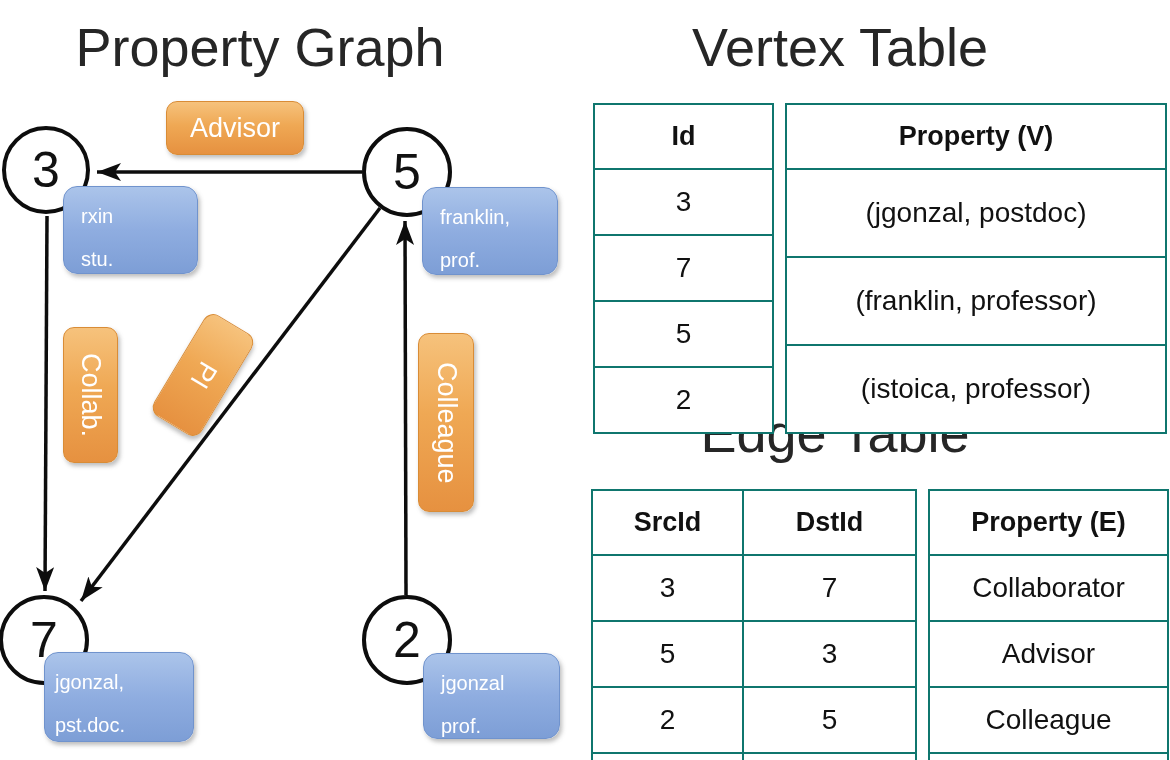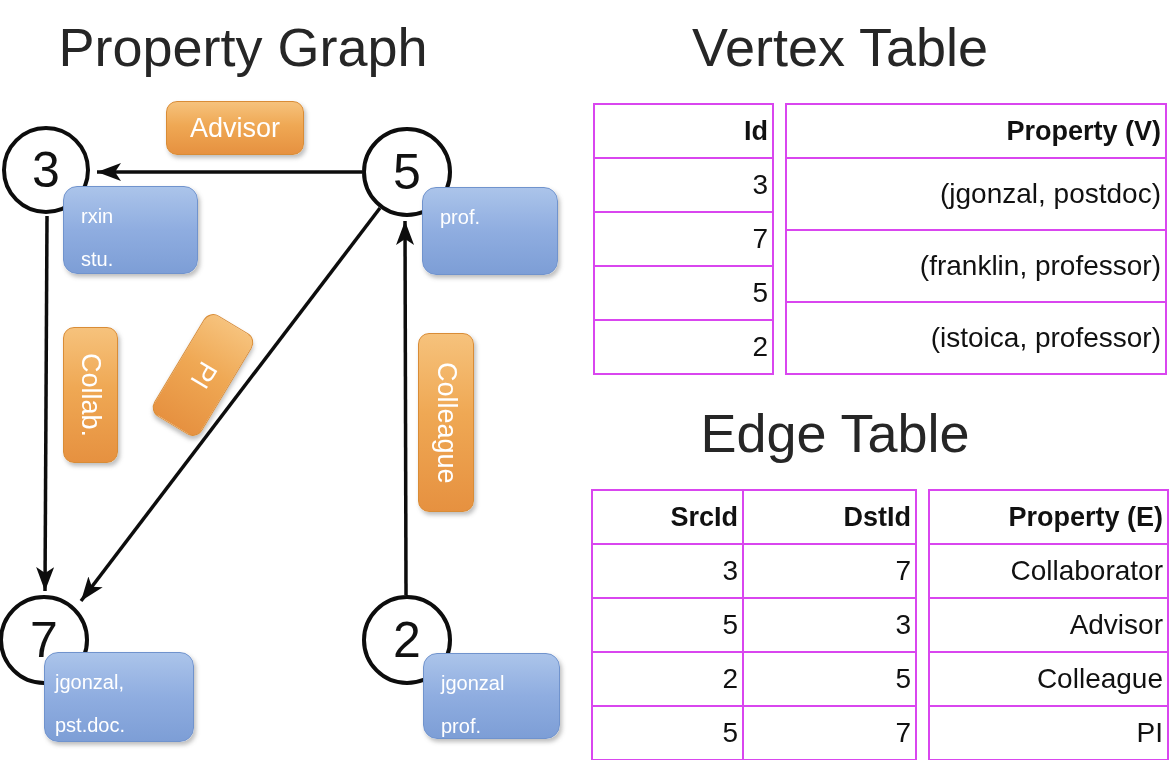--- a/index.html
+++ b/index.html
@@ -40,36 +40,36 @@
     padding:8px 10px 6px 17px;
   }
   .bluebox div{white-space:nowrap;}
   
   .tblwrap{position:absolute;display:flex;}
   table.sub{
     border-collapse:collapse;table-layout:fixed;
     font-size:28px;color:#111;
   }
   table.sub th,table.sub td{
-    box-sizing:border-box;height:54px;border:2px solid #d946ef;
-    text-align:right;vertical-align:middle;padding:10px 4px;
+    box-sizing:border-box;height:54px;border:2px solid #0f766e;
+    text-align:center;vertical-align:middle;padding:16px 4px;
     background:#ffffff;overflow:hidden;white-space:nowrap;
   }
   table.sub th{font-weight:700;font-size:27px;}
   table.sub{border:1px solid #111;}
   .bluecells th,.bluecells td{background:#cdd9ee;}
   .tancells th,.tancells td{background:#f4dcc3;}
   .gap{width:11px;}
 </style>
 </head>
 <body>
 
 <div id="stage">
 
-  <div class="title" style="left:23px;top:16px;width:440px;">Property Graph</div>
+  <div class="title" style="left:40px;top:16px;width:440px;">Property Graph</div>
   <div class="title" style="left:620px;top:16px;width:440px;">Vertex Table</div>
   <div class="title" style="left:615px;top:402px;width:440px;">Edge Table</div>
 
   <svg id="edge-svg" viewBox="0 0 580 760">
     <defs>
       <marker id="arrow" markerUnits="userSpaceOnUse" markerWidth="26" markerHeight="20" refX="24" refY="9" orient="auto">
         <path d="M0,0 L24,9 L0,18 L6,9 Z" fill="#0d0d0d"></path>
       </marker>
     </defs>
     <line x1="362" y1="172" x2="97" y2="172" stroke="#0d0d0d" stroke-width="3.5" marker-end="url(#arrow)"></line>
@@ -94,20 +94,21 @@
   </div>
   <div class="node" style="left:362px;top:595px;width:90px;height:90px;">
     <span>2</span>
   </div>
 
   <div class="bluebox" style="left:63px;top:186px;width:135px;height:88px;">
     <div>rxin</div>
     <div>stu.</div>
   </div>
   <div class="bluebox" style="left:422px;top:187px;width:136px;height:88px;">
+    <div>franklin,</div>
     <div>prof.</div>
   </div>
   <div class="bluebox" style="left:44px;top:652px;width:150px;height:90px;padding-left:10px;">
     <div>jgonzal,</div>
     <div>pst.doc.</div>
   </div>
   <div class="bluebox" style="left:423px;top:653px;width:137px;height:86px;">
     <div>jgonzal</div>
     <div>prof.</div>
   </div>

